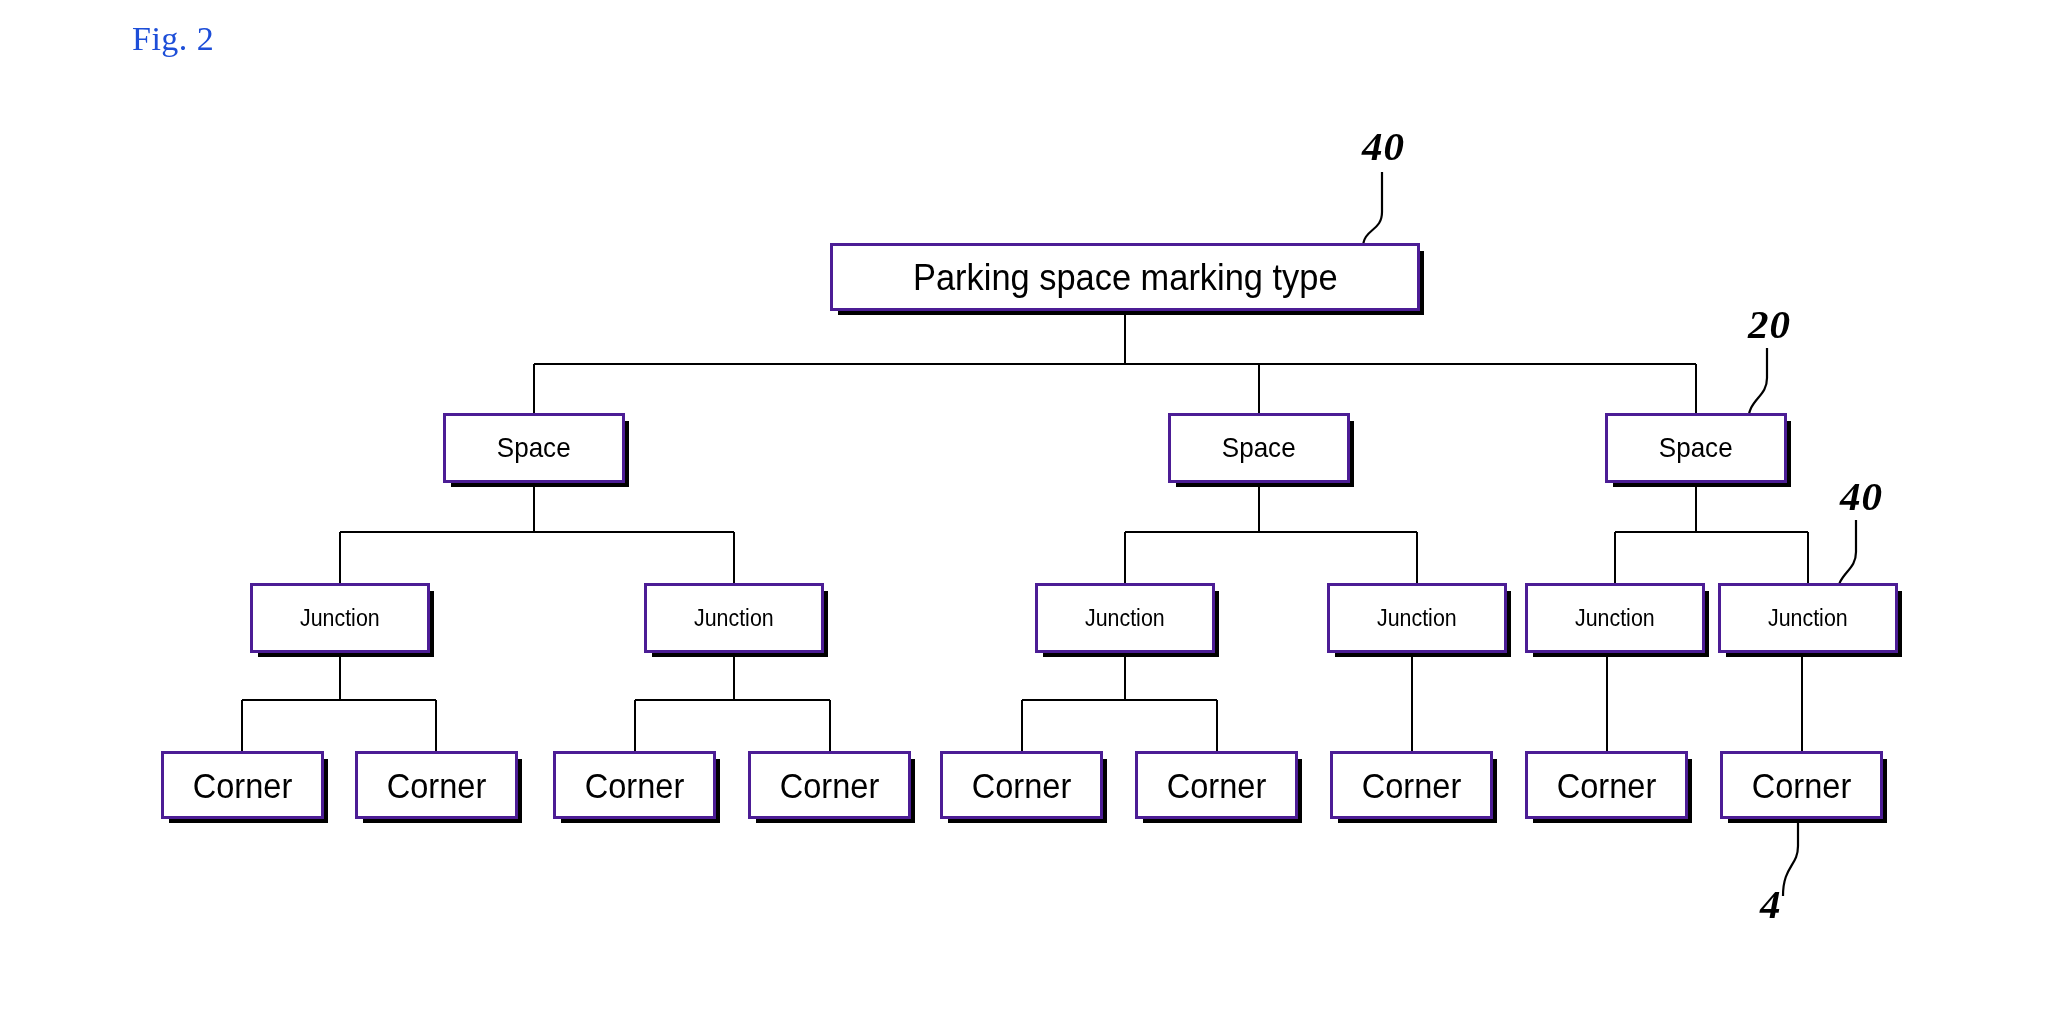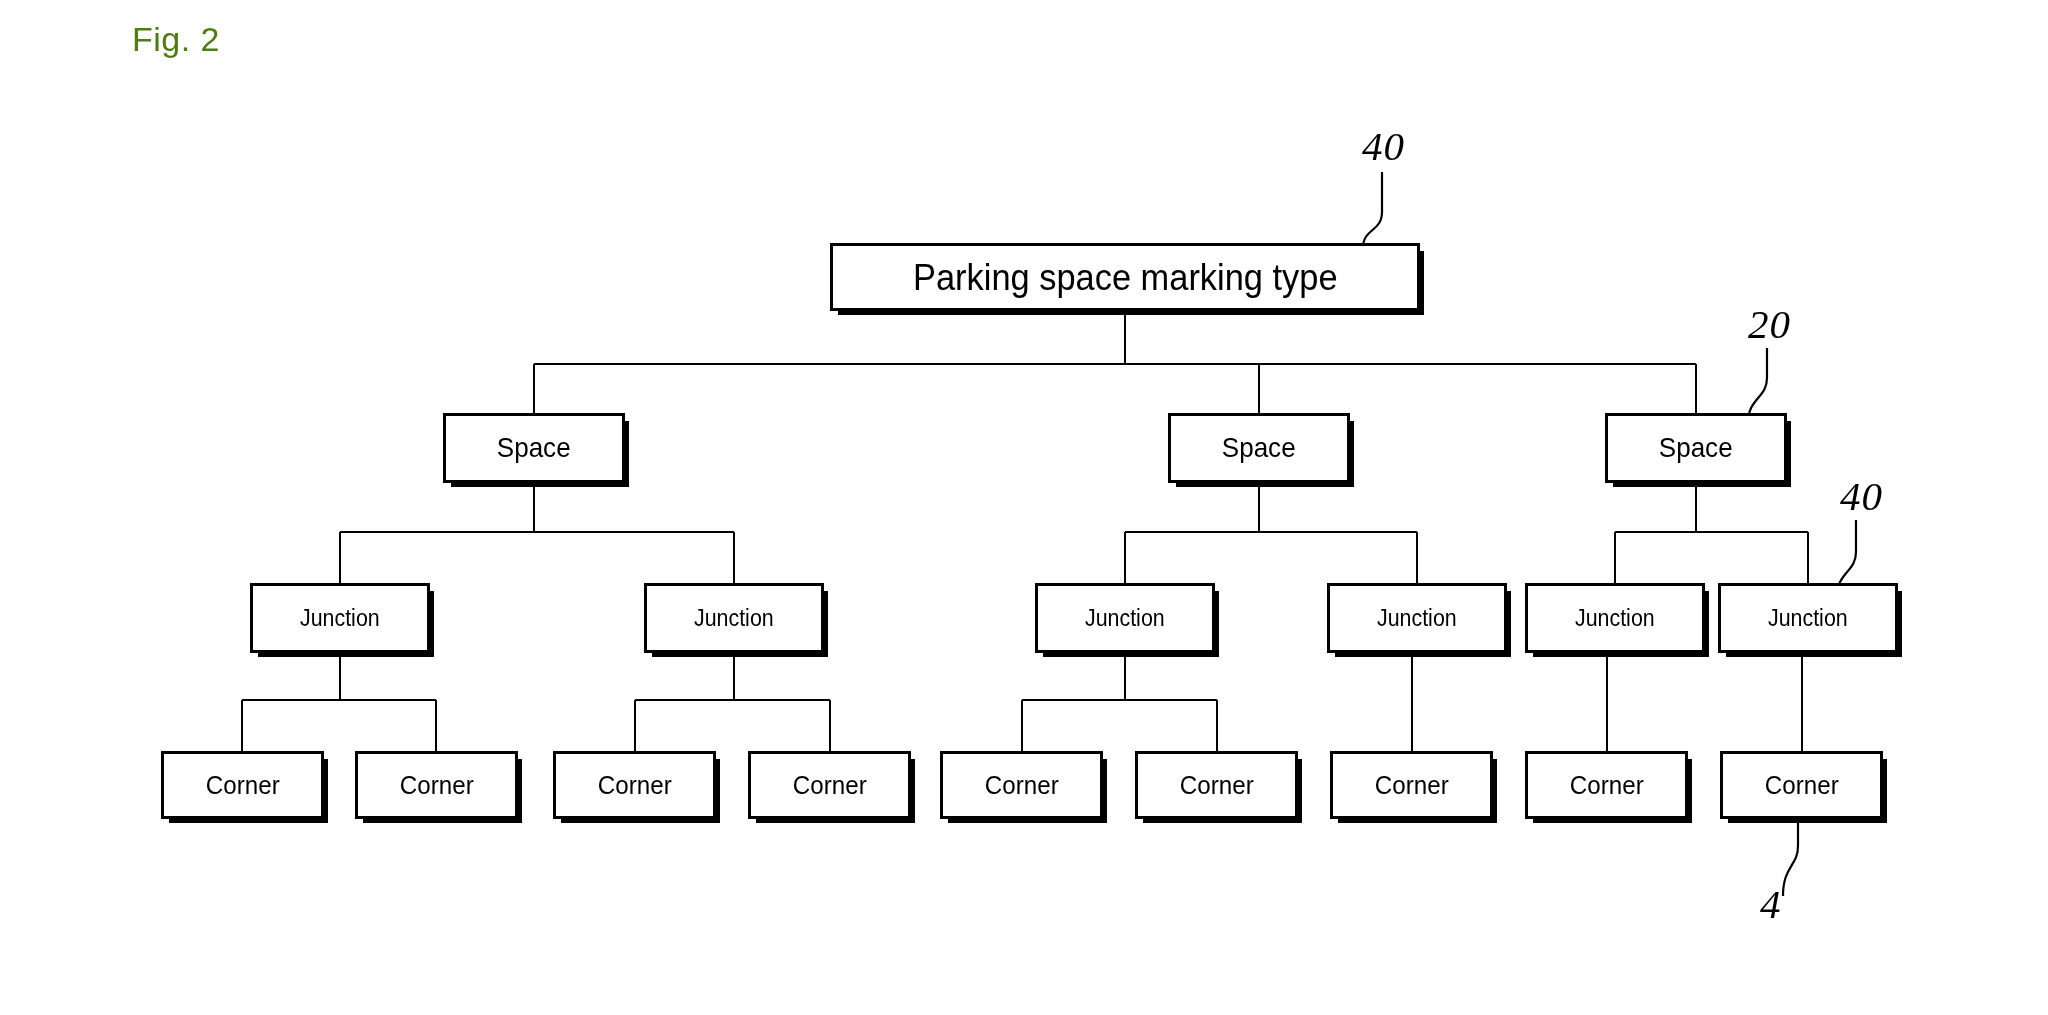--- a/index.html
+++ b/index.html
@@ -1,33 +1,33 @@
 <!DOCTYPE html>
 <html><head>
 <meta charset="utf-8">
 <style>
   html,body{margin:0;padding:0;background:#fff;}
   body{width:2048px;height:1015px;position:relative;overflow:hidden;
        font-family:"Liberation Sans",sans-serif;}
   #fig-label{position:absolute;left:132px;top:20px;
-       font-family:Liberation Sans, sans-serif;font-size:34px;color:#4d7c0f;
+       font-family:Liberation Serif, serif;font-size:34px;color:#1d4ed8;
        letter-spacing:.5px;white-space:nowrap;}
   #canvas{position:absolute;left:0;top:0;width:2048px;height:1015px;}
   .node{position:absolute;box-sizing:border-box;background:#fff;
-        border:3px solid #000000;
+        border:3px solid #4c1d95;
         box-shadow:6px 6px 0 -2px #000;
         display:flex;align-items:center;justify-content:center;
         color:#000;white-space:nowrap;}
   .node span{display:block;line-height:1;transform:scaleX(.93);}
   .n-root{font-size:37px;}
   .n-space{font-size:28px;}
   .n-junction{font-size:23px;}
-  .n-corner{font-size:26px;text-align:center;}
+  .n-corner{font-size:35px;text-align:center;}
   .refnum{position:absolute;font-family:"Liberation Serif",serif;
-          font-style:italic;font-weight:normal;font-size:41px;color:#000;
+          font-style:italic;font-weight:bold;font-size:41px;color:#000;
           white-space:nowrap;letter-spacing:1px;}
 </style>
 </head>
 <body>
 
 <div id="fig-label">Fig. 2</div>
 
 <svg id="canvas" viewBox="0 0 2048 1015" xmlns="http://www.w3.org/2000/svg">
   <g stroke="#000" stroke-width="2.6" fill="none" shape-rendering="crispEdges">
 

